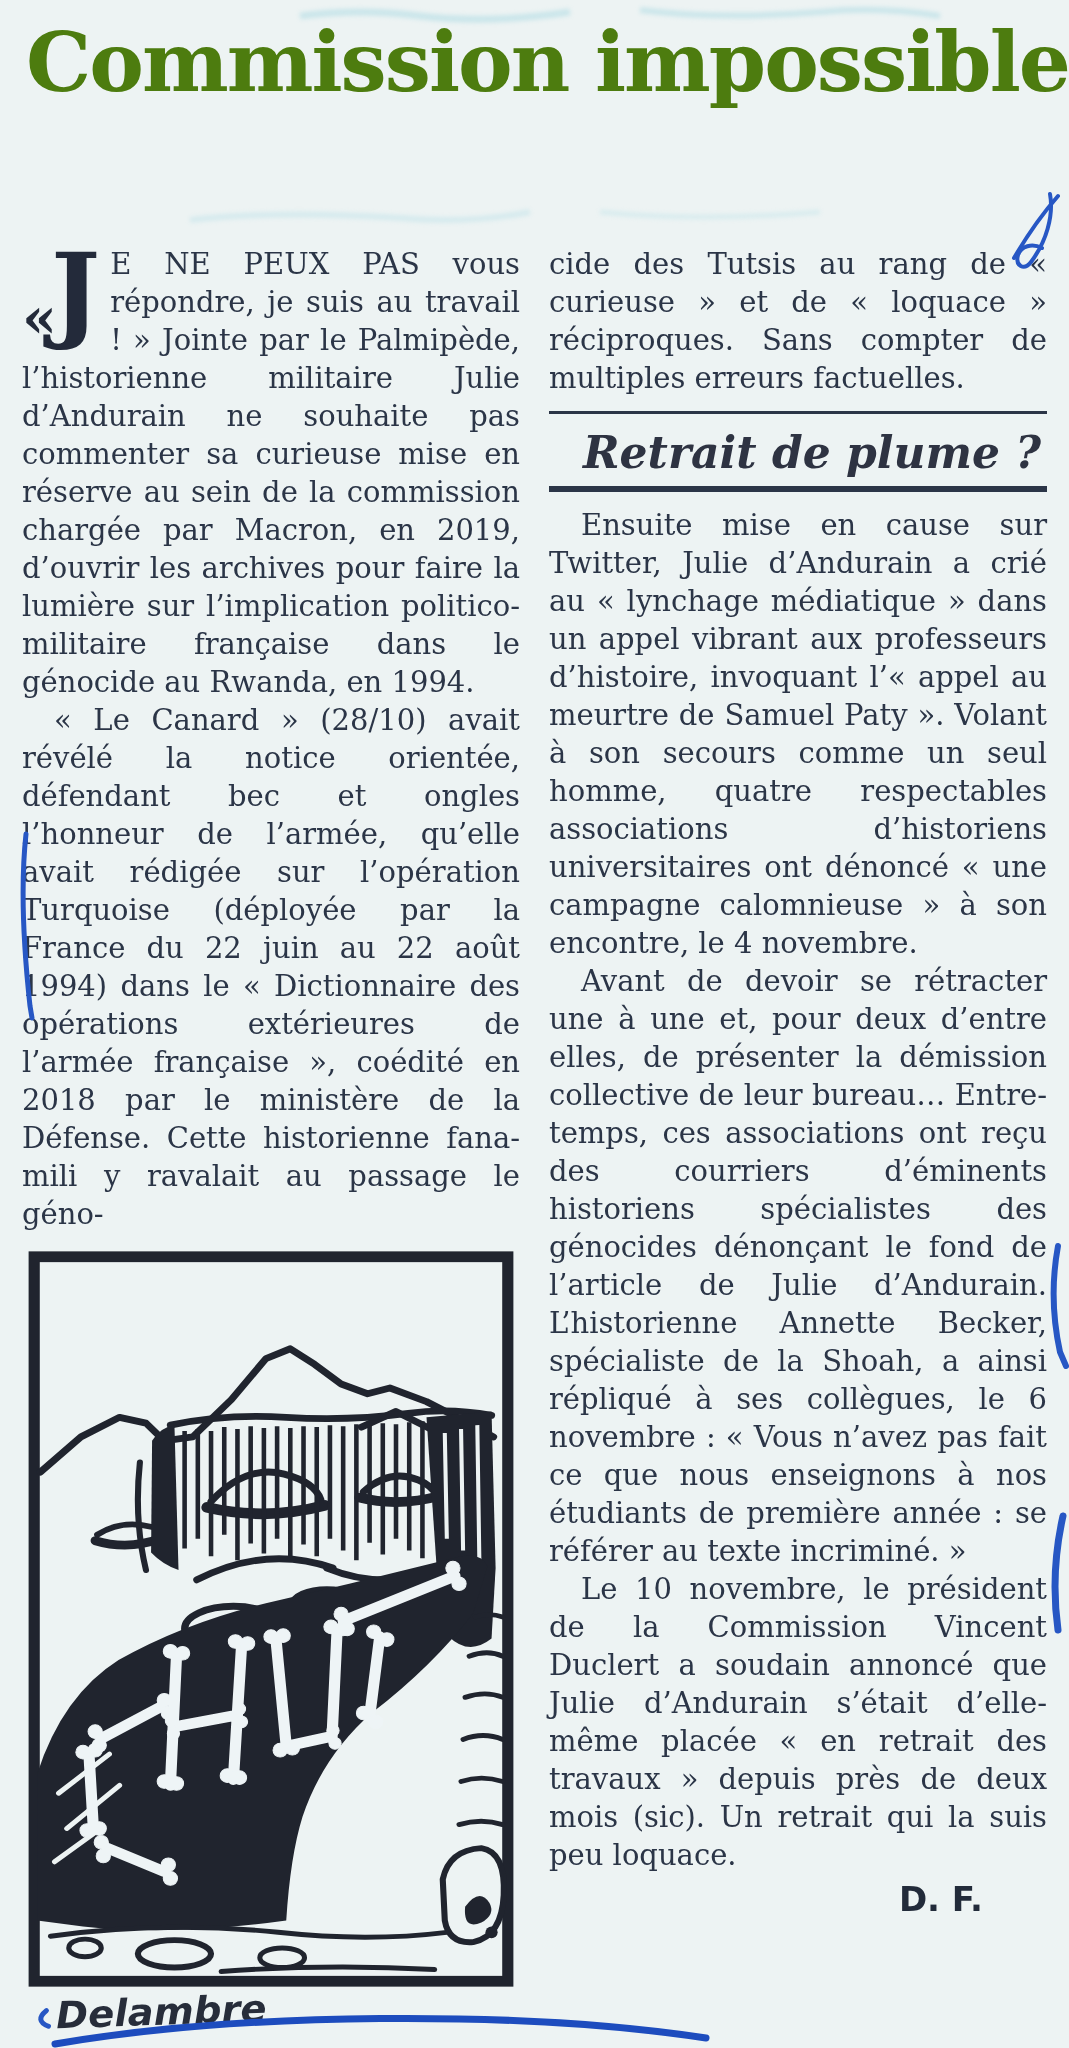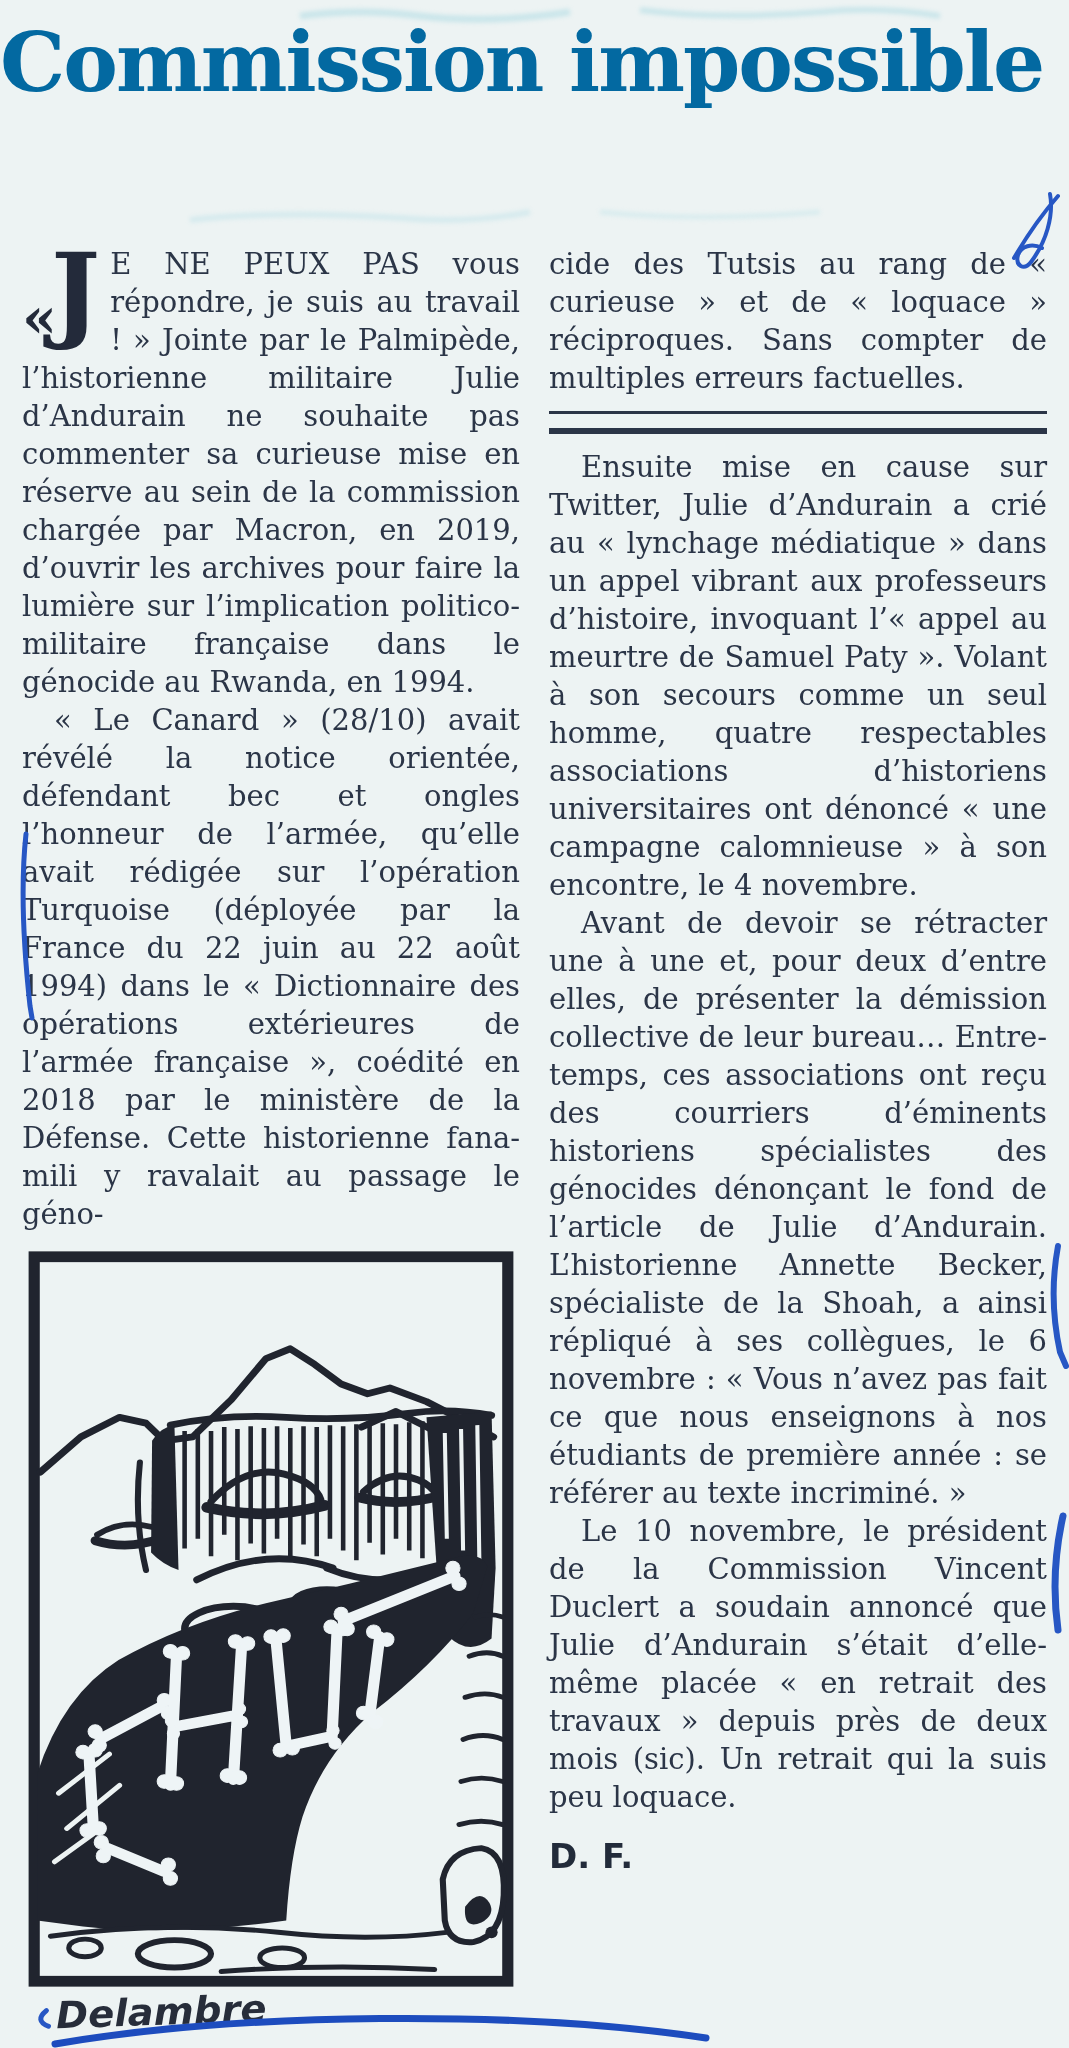--- a/index.html
+++ b/index.html
@@ -10,25 +10,25 @@
     font-family:"DejaVu Serif", serif;
     color:#2b3547;
   }
   .page{position:relative;width:1069px;height:2048px;}
   
   .ghost{position:absolute;pointer-events:none;opacity:.5;filter:blur(2px);}
 
   
   .headline{
     position:absolute;top:18px;left:0;width:100%;
-    text-align:left;
+    text-align:right;
     font-weight:bold;
     font-size:82px;line-height:88px;
     letter-spacing:-2px;
-    color:#0369a1;
+    color:#4d7c0f;
     font-family:"DejaVu Serif", serif;
   }
   .headline .hl{display:block;}
 
   
   .cols{
     position:absolute;top:245px;left:22px;width:1025px;
     display:flex;gap:29px;align-items:flex-start;
   }
   .col{
@@ -60,25 +60,26 @@
   
   .rule-thin{border:0;border-top:3px solid #2b3547;margin:14px 0 0 0;}
   .rule-thick{border:0;border-top:6px solid #2b3547;margin:14px 0 0 0;}
   .subhead{
     font-size:44px;font-weight:bold;font-style:italic;
     margin:20px 0 6px 34px;
     color:#2e3342;
     letter-spacing:0px;
   }
   .byline{
+    text-align:right;
     font-family:"DejaVu Sans", sans-serif;
     font-weight:bold;
     font-size:34px;
     padding-right:64px;
-    margin-top:21px;
+    margin-top:6px;
     color:#222b3a;
   }
 
   
   .illus{margin-top:12px;width:498px;}
   .illus svg{display:block;width:498px;height:795px;}
 
   
   .pen-overlay{position:absolute;top:0;left:0;pointer-events:none;}
 </style>
@@ -239,20 +240,21 @@
         </svg>
       </div>
     </div>
 
     <div class="col">
       <p>
         <span><span>cide des Tutsis au rang de « </span><span class="i">curieuse</span><span> » et de « </span><span class="i">loquace</span><span> » réciproques. Sans compter de multiples erreurs factuelles.</span></span>
       </p>
 
       <hr class="rule-thin">
+      <div class="subhead">Retrait de plume ?</div>
       <hr class="rule-thick">
       <div style="height:14px"></div>
 
       <p class="indent">
         <span><span>Ensuite mise en cause sur Twitter, Julie d’Andurain a crié au « </span><span class="i">lynchage médiatique</span><span> » dans un appel vibrant aux professeurs d’histoire, invoquant l’« </span><span class="i">appel au meurtre de Samuel Paty</span><span> ». Volant à son secours comme un seul homme, quatre respectables associations d’historiens universitaires ont dénoncé « </span><span class="i">une campagne calomnieuse</span><span> » à son encontre, le 4 novembre.</span></span>
       </p>
       <p class="indent">
         <span><span>Avant de devoir se rétracter une à une et, pour deux d’entre elles, de présenter la démission collective de leur bureau… Entre-temps, ces associations ont reçu des courriers d’éminents historiens spécialistes des génocides dénonçant le fond de l’article de Julie d’Andurain. L’historienne Annette Becker, spécialiste de la Shoah, a ainsi répliqué à ses collègues, le 6 novembre : </span><span class="i">« Vous n’avez pas fait ce que nous enseignons à nos étudiants de première année : se référer au texte incriminé. »</span></span>
       </p>
       <p class="indent">

